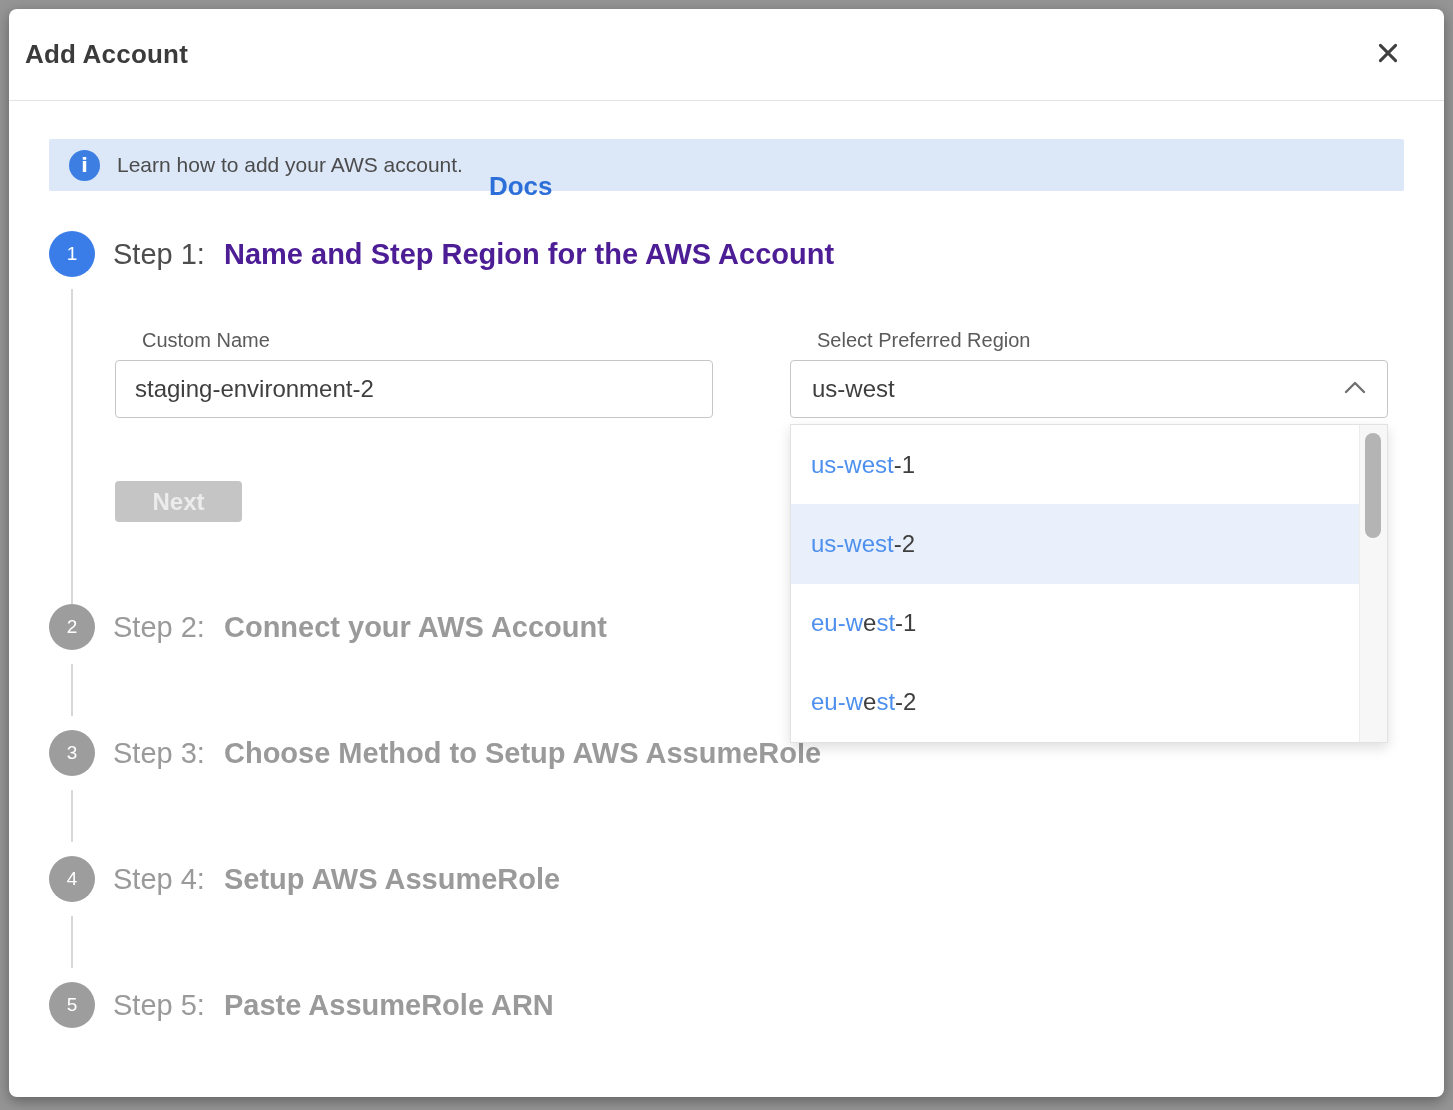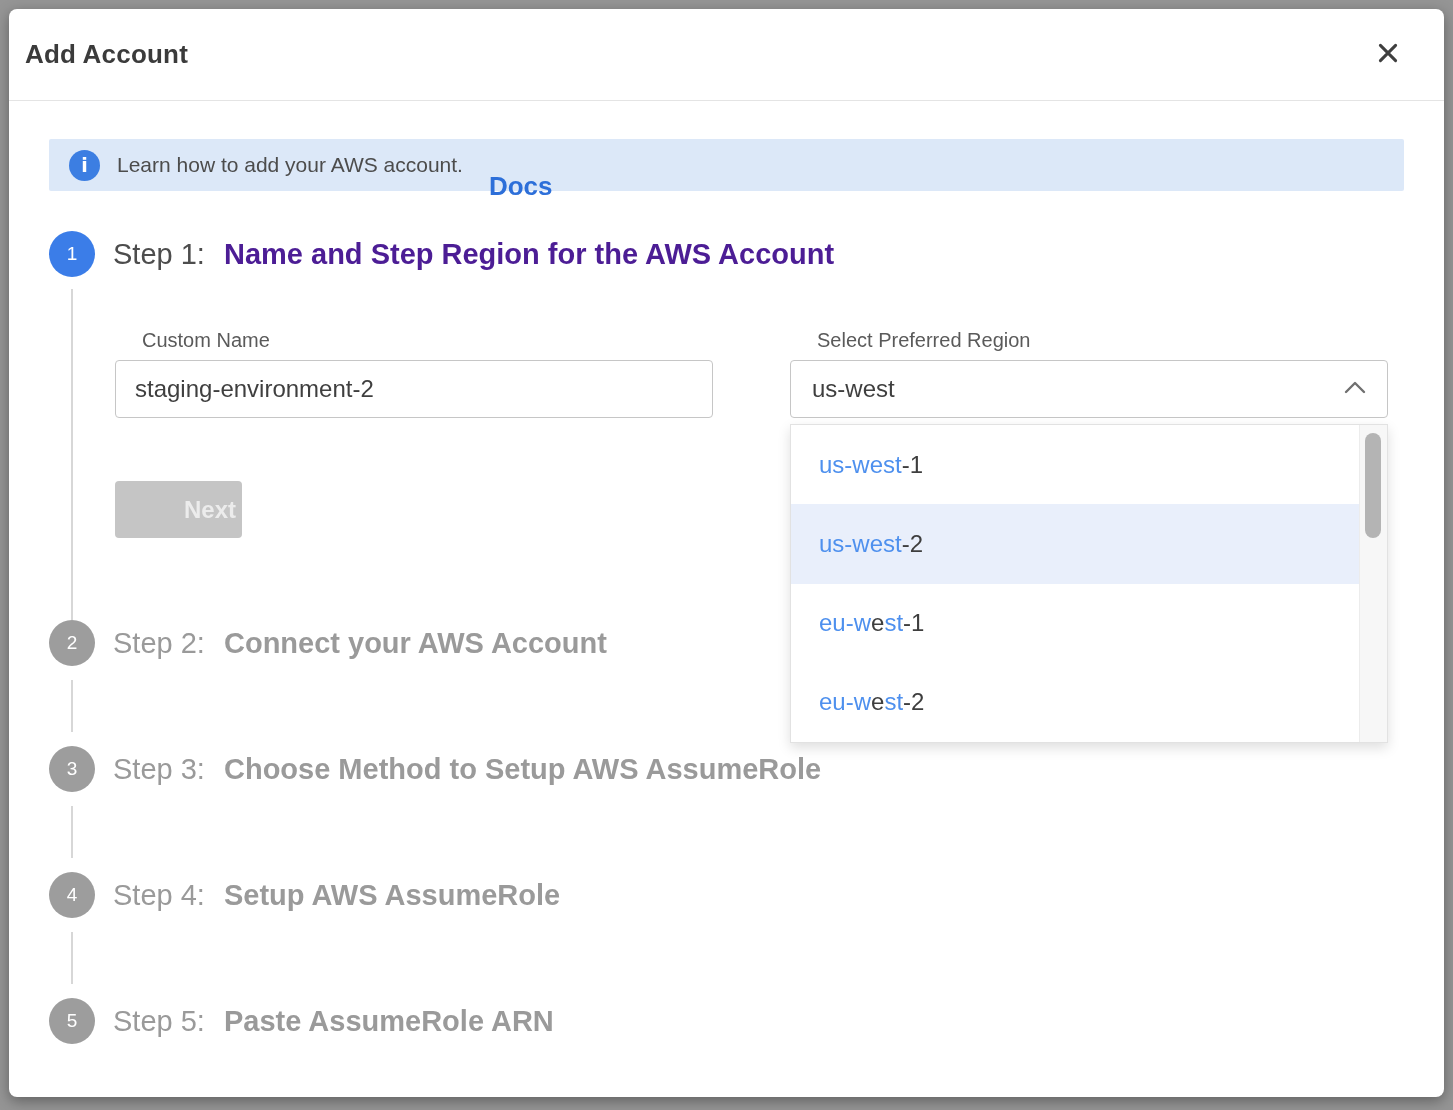--- a/index.html
+++ b/index.html
@@ -48,40 +48,40 @@
     padding:40px 0 82px 42px;
     display:flex; gap:77px;
   }
   .field { width:598px; }
   .field-label { font-size:20px; color:#5a5a5a; margin-bottom:8px;margin-left:27px; }
   .text-input {
     width:598px; height:58px; border:1.5px solid #c6c6c6; border-radius:4px;
     font-size:24px; color:#3f3f3f; padding:0 19px; font-family:inherit; background:#fff; outline:none;
   }
   .next-btn {
-    margin-top:63px; width:127px; height:57px;
+    margin-top:63px; width:127px; height:41px;
     background:#c5c5c5; border:none; border-radius:4px;
-    color:#ececec; font-size:24px; font-weight:700; font-family:inherit;text-align:right;
+    color:#ececec; font-size:24px; font-weight:700; font-family:inherit;
   }
 
   .region-field { position:relative; }
   .select-box {
     width:598px; height:58px; border:1.5px solid #c6c6c6; border-radius:4px;
     display:flex; align-items:center; justify-content:space-between;
     padding:0 21px; cursor:pointer; background:#fff;
   }
   .select-value { font-size:24px; color:#3f3f3f; }
   .dropdown {
     position:absolute; left:0; top:95px; width:598px; height:319px;
     background:#fff; border:1px solid #e2e2e2;
     box-shadow:0 5px 12px rgba(0,0,0,.13);
     display:flex; z-index:5;
   }
   .options { flex:1; display:flex; flex-direction:column; }
-  .option { flex:1; display:flex; align-items:center; padding-left:28px; font-size:24px; color:#3e3e3e; cursor:pointer; }
+  .option { flex:1; display:flex; align-items:center; padding-left:20px; font-size:24px; color:#3e3e3e; cursor:pointer; }
   .option.selected { background:#e9effb; }
   .option .m { color:#4e90ee; }
   .scrollbar { width:28px; background:#f7f7f7; border-left:1px solid #ececec; position:relative; flex:none; }
   .scroll-thumb { position:absolute; left:5px; top:8px; width:16px; height:105px; border-radius:8px; background:#b4b4b4; }
 
   .connector { width:2px; height:52px; background:#d7d7d7; margin:14px 0 14px 22px; }
 </style>
 </head>
 <body>
 

